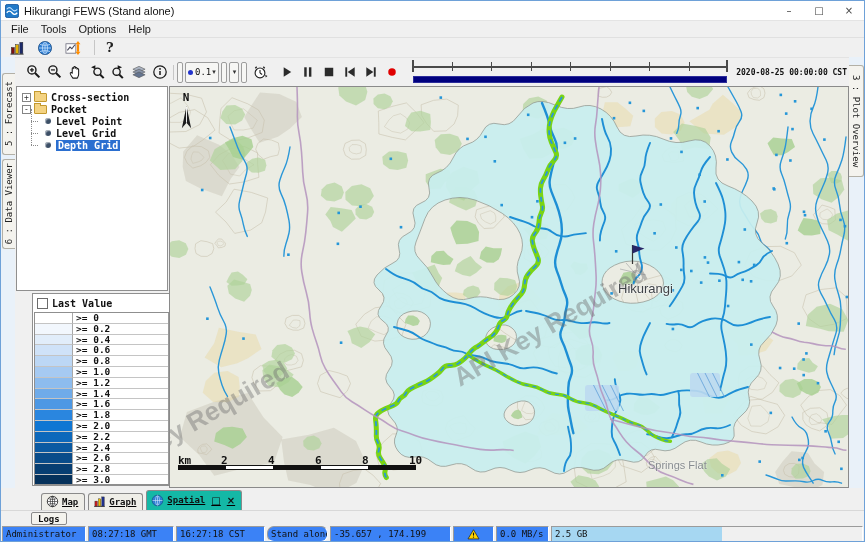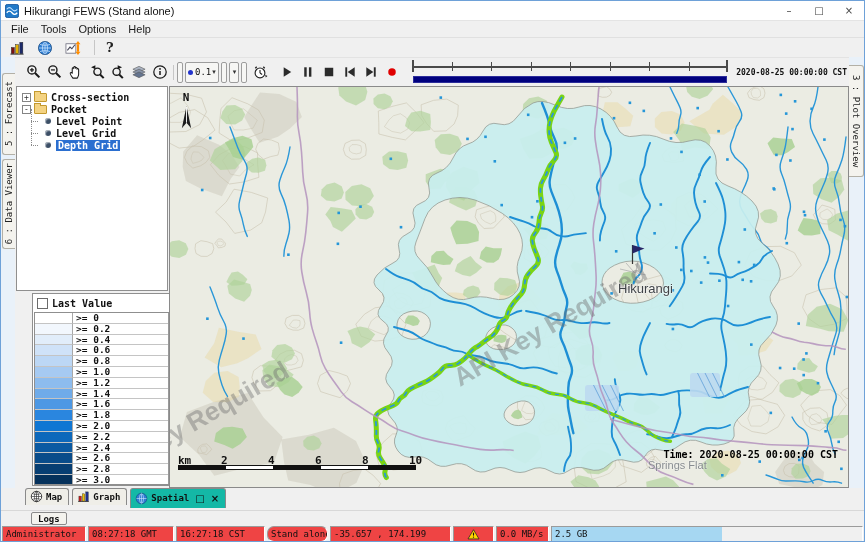--- a/index.html
+++ b/index.html
@@ -110,38 +110,38 @@
   .scalebar .seg{ flex:1; }
   .seg.b{ background:#111; } .seg.w{ background:#fff; }
   .map-time{ position:absolute; right:10px; top:362px; font-family:"DejaVu Sans Mono",monospace;
     font-size:10px; font-weight:bold; color:#000; white-space:nowrap;}
   .place-hikurangi{ position:absolute; left:448px; top:194px; font-size:13px; color:#3f4347;
     text-shadow:0 0 2px #fff,0 0 2px #fff; }
   .place-springs{ position:absolute; left:478px; top:372px; font-size:11px; color:#878c90;
     text-shadow:0 0 2px #fff; }
   
   .bottom-tabs{ position:absolute; left:0; top:487px; width:100%; height:22px; background:#f0f0f0;
-    display:flex; padding-left:24px; gap:3px;}
+    display:flex; align-items:flex-end; padding-left:40px; gap:3px;text-decoration:underline;}
   .btab{ display:inline-flex; align-items:center; gap:3px; font-family:"DejaVu Sans Mono",monospace;
     font-size:9px; font-weight:bold; color:#111; border:1px solid #8a8a8a; border-bottom:none;
     border-radius:3px 3px 0 0; padding:1px 6px 2px 4px; background:#efeee8; height:17px;}
   .btab svg{ width:13px; height:13px; }
   .btab.active{ background:#14b8a6; height:20px; }
   .tab-ctl{ font-size:10px; font-weight:bold; margin-left:3px; color:#111;
     font-family:"DejaVu Sans",sans-serif;}
   
   .logs-row{ position:absolute; left:0; top:509px; width:100%; height:15px; background:#f0f0f0;
     border-top:1px solid #d8d8d8; display:flex; align-items:center; padding-left:30px;}
   .logs-btn{ font-family:"DejaVu Sans Mono",monospace; font-size:9px; font-weight:bold; color:#111;
     border:1px solid #8a8a8a; border-radius:2px; background:#f4f3ee; padding:0 6px; height:13px;
     line-height:12px;}
   
   .statusbar{ position:absolute; left:0; top:524px; width:100%; height:18px; background:#f0f0f0;
     display:flex; gap:2px; padding:1px 1px; }
-  .status-cell{ border:1px solid; border-color:#9b9b9b #ffffff #ffffff #9b9b9b; background:#ef4444;
+  .status-cell{ border:1px solid; border-color:#9b9b9b #ffffff #ffffff #9b9b9b; background:#3b82f6;
     font-family:"DejaVu Sans Mono",monospace; font-size:9px; color:#111; padding:1px 3px;
     white-space:nowrap; overflow:hidden; display:flex; align-items:center;}
   .status-cell.gauge{ background:linear-gradient(90deg,#a6d7f2 0 55%,#f0f0f0 55%); }
   .status-cell svg{ width:13px; height:11px; margin:0 auto;}
 </style>
 </head>
 <body>
 
 <div class="window">
 
@@ -788,21 +788,20 @@
           <span style="left: 231px;">10</span>
         </div>
       <div class="bar" id="scale-bar">
           <span class="seg b"></span>
           <span class="seg w"></span>
           <span class="seg b"></span>
           <span class="seg w"></span>
           <span class="seg b"></span>
         </div>
     </div>
-    <div class="map-time">Time: 2020-08-25 00:00:00 CST</div>
     <div class="place-hikurangi">Hikurangi</div>
     <div class="place-springs">Springs Flat</div>
   </div>
 
   <div class="bottom-tabs">
     <div class="btab">
       <svg viewBox="0 0 17 17">
         <circle cx="8.5" cy="8.5" r="6.8" fill="#fff" stroke="#222" stroke-width="1.1"></circle>
         <path d="M1.7 8.5h13.6M8.5 1.7v13.6M8.5 1.7c3.8 1.8 3.8 11.8 0 13.6M8.5 1.7c-3.8 1.8-3.8 11.8 0 13.6M3.2 4.6c2.6 1.6 8 1.6 10.6 0M3.2 12.4c2.6-1.6 8-1.6 10.6 0" fill="none" stroke="#222" stroke-width="0.8"></path>
       </svg>

